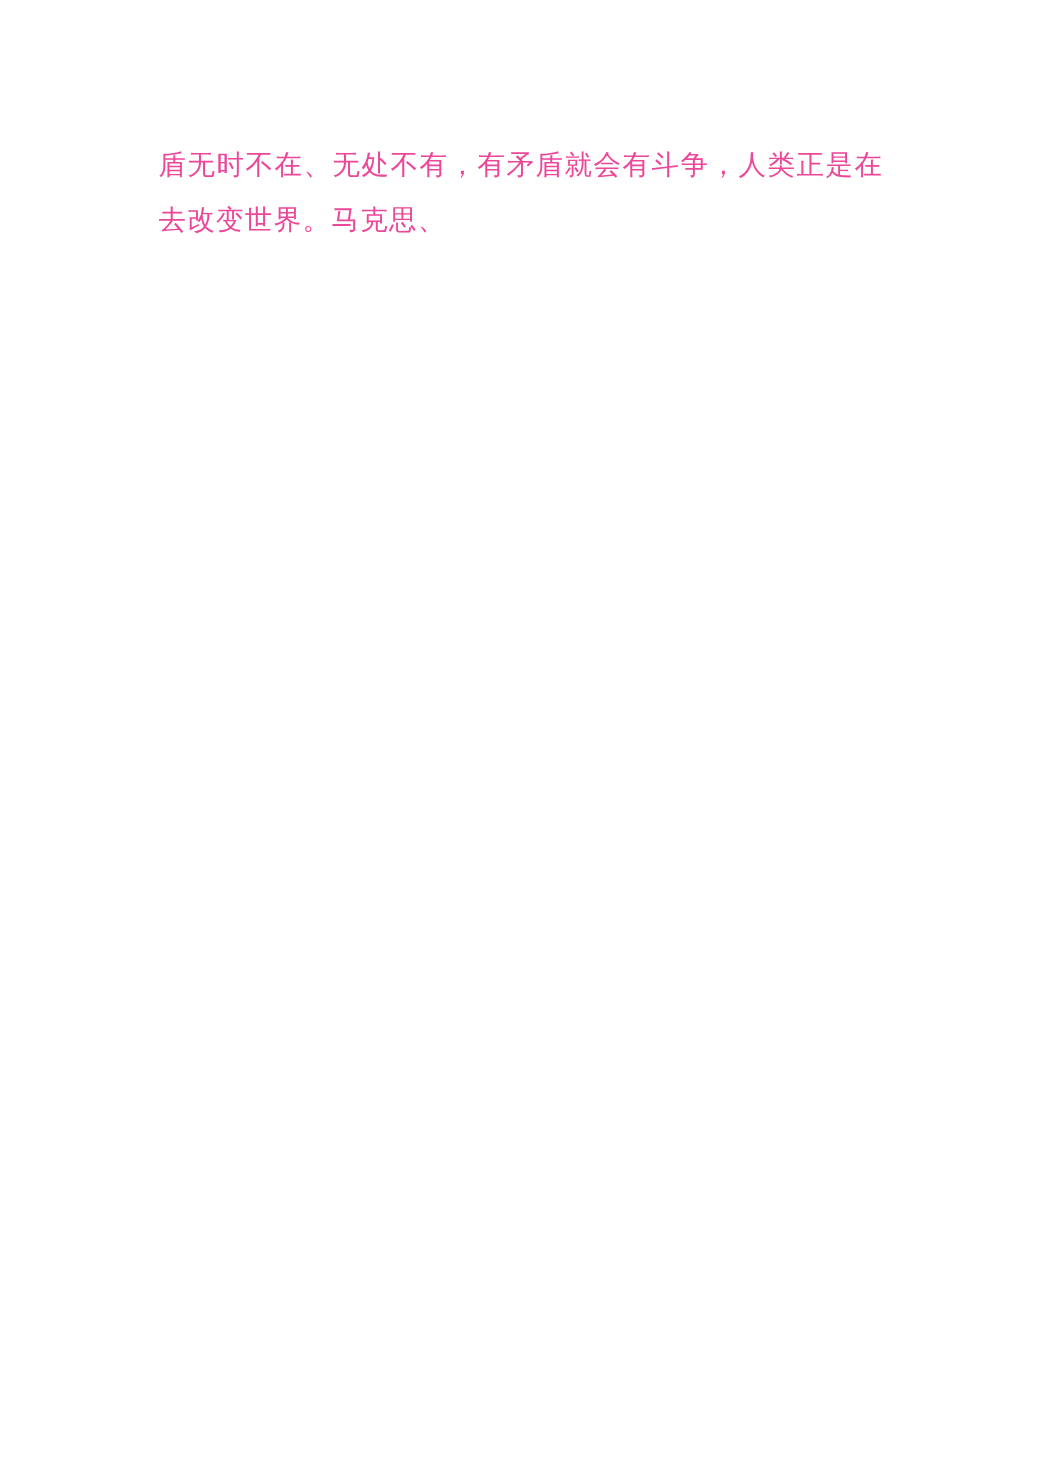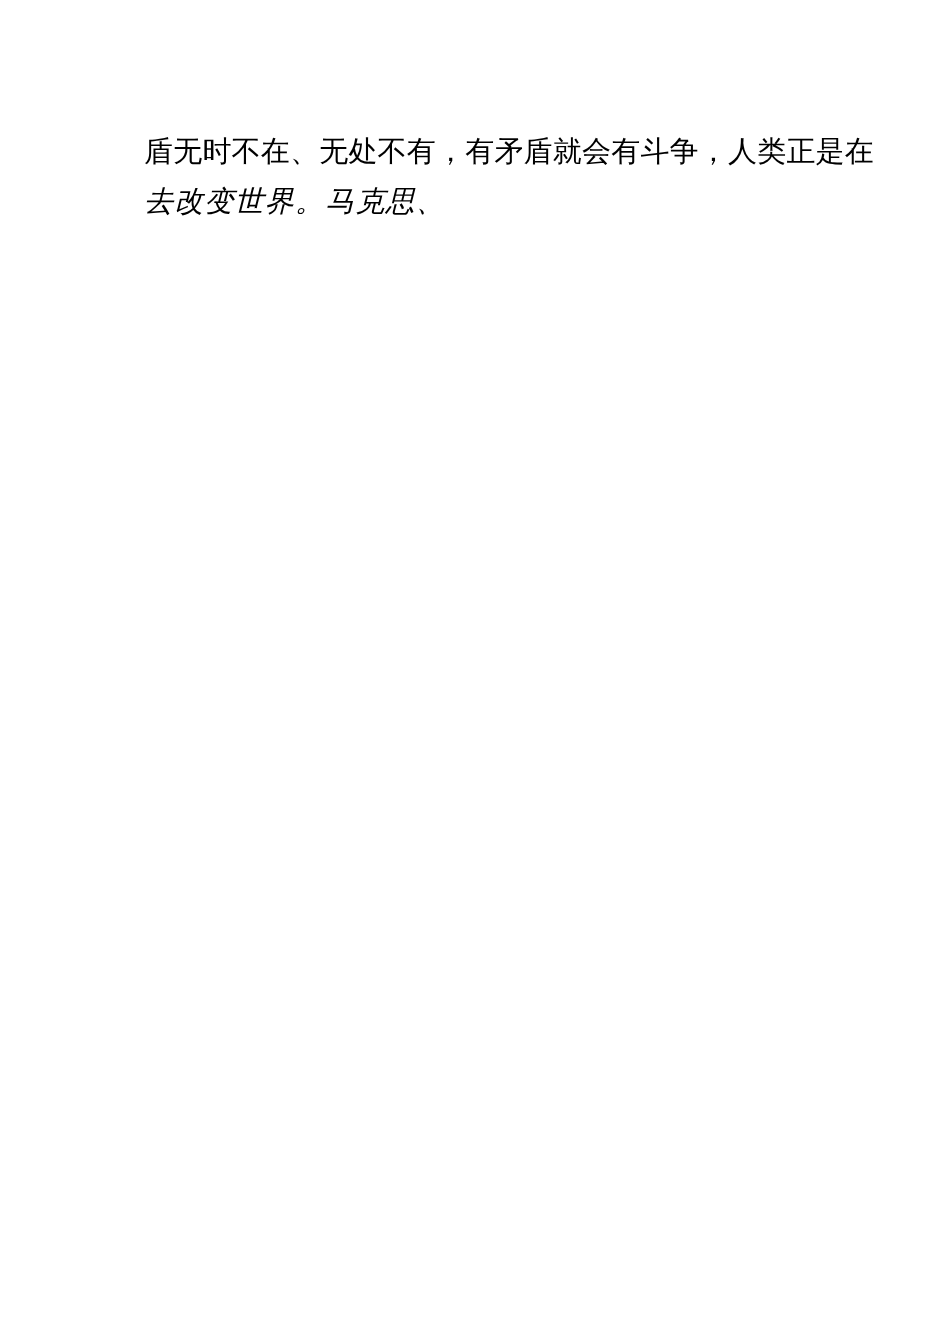--- a/index.html
+++ b/index.html
@@ -18,41 +18,40 @@
     width: 950px;
     height: 1344px;
     background: #ffffff;
     box-sizing: border-box;
   }
   .paragraph {
     position: absolute;
     top: 126px;
     left: 144px;
     width: 658px;
-    color: #000000;
-    font-size: 29px;
+    color: #ec4899;
+    font-size: 25px;
     line-height: 50px;
     font-weight: 400;
   }
   .text-line {
     width: 100%;
     white-space: nowrap;
     text-align: justify;
     
     text-align-last: justify;
     -moz-text-align-last: justify;
     text-justify: inter-character;
     letter-spacing: 0.2px;
   }
   .text-line.last {
     text-align: center;
     text-align-last: left;
     -moz-text-align-last: left;
     letter-spacing: 1.2px;
-    font-style: italic;
   }
 </style>
 </head>
 <body>
 
 <div class="page">
   <div class="paragraph">
     <div class="text-line">盾无时不在、无处不有，有矛盾就会有斗争，人类正是在</div>
     <div class="text-line last">去改变世界。马克思、</div>
   </div>

